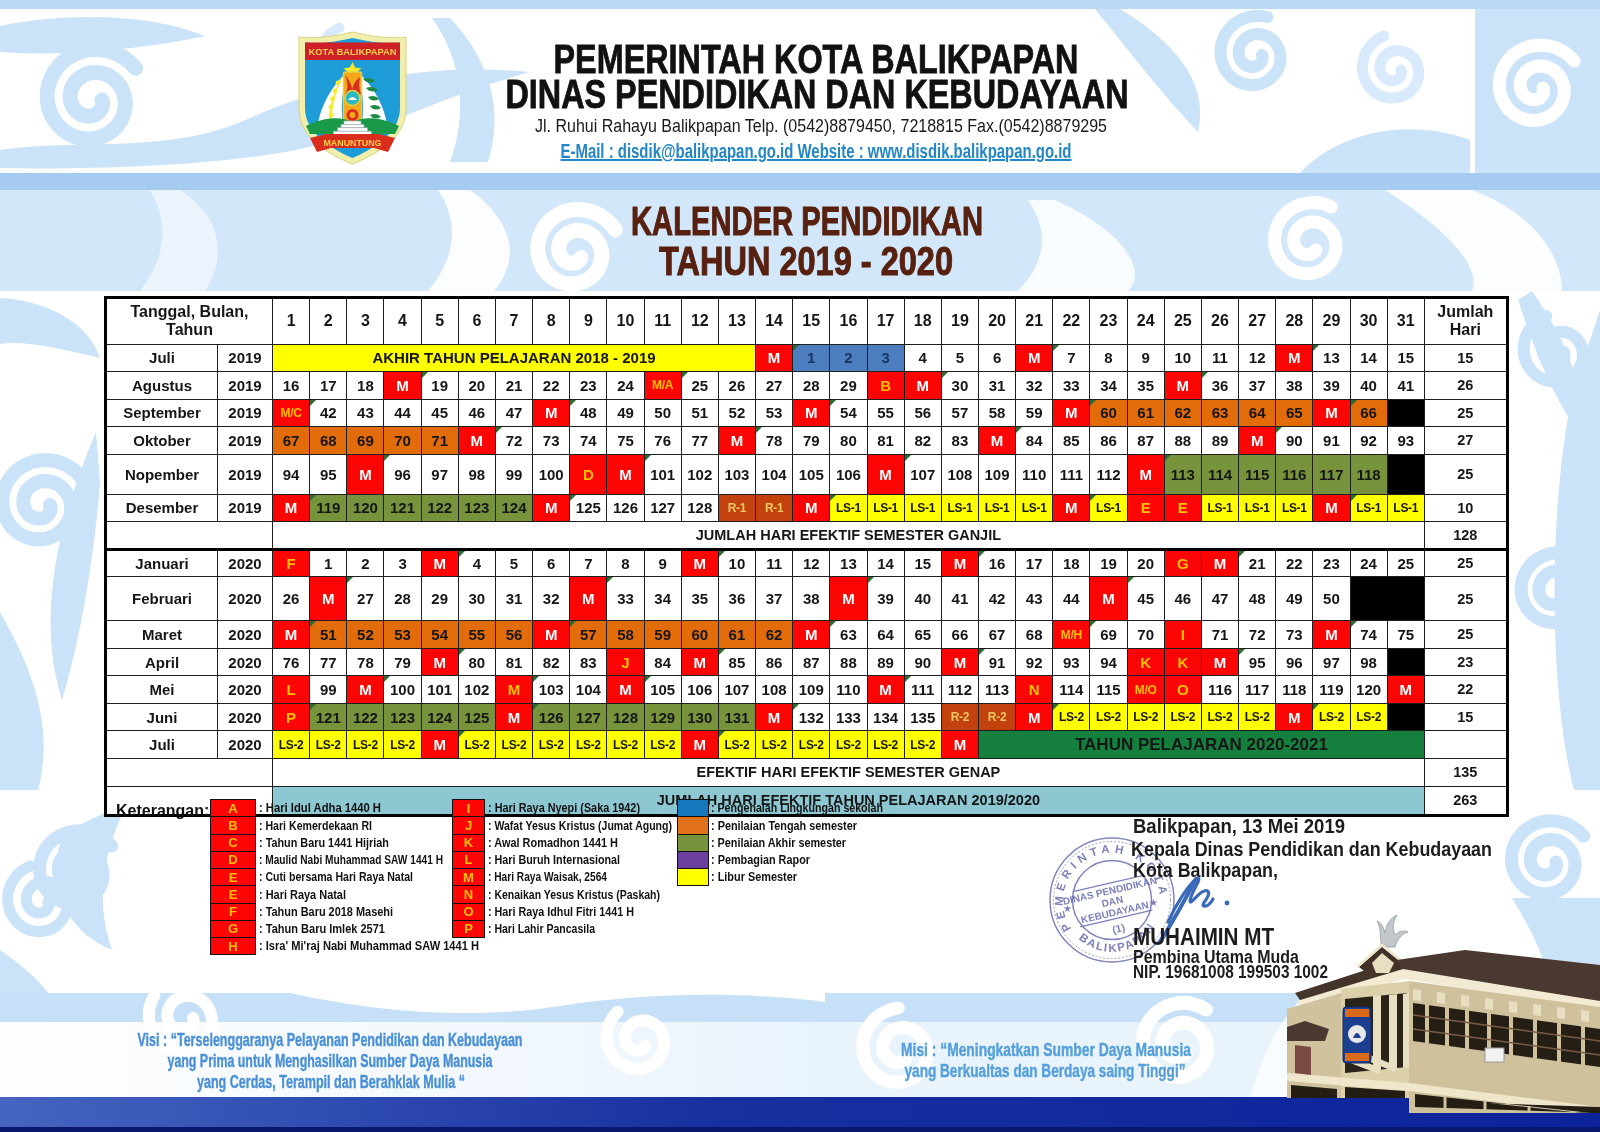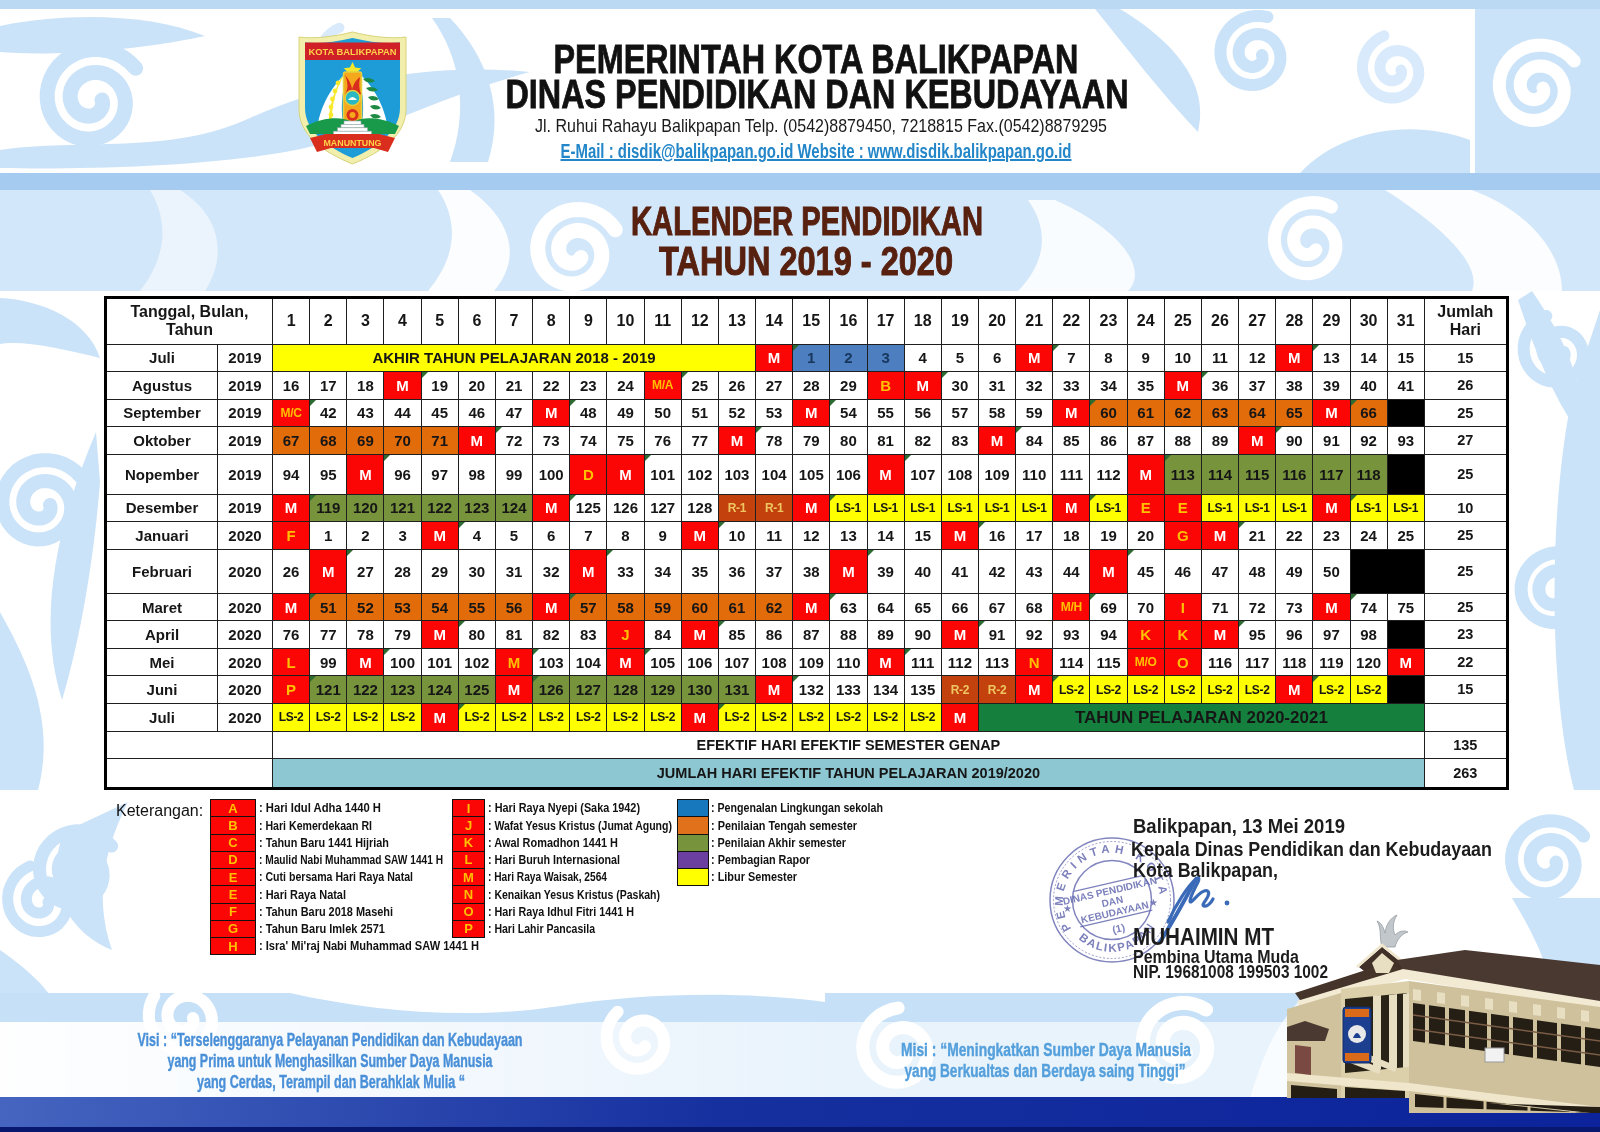--- a/index.html
+++ b/index.html
@@ -21,21 +21,21 @@
 #cal td.p{background:#c2410c;color:#eec763}
 #cal td.k{background:#000}
 #cal td.k2{background:#000}
 #cal td.band13{background:#ffff00;font-size:15px}
 #cal td.lp12{background:#15803d;font-size:17px}
 #cal td.teal{background:#8cc7d2}
 #cal td.s{font-size:12px;letter-spacing:-0.3px}
 #cal td.sum{font-size:14.5px}
 td.t:before{content:"";position:absolute;top:0;left:0;width:0;height:0;border-style:solid;border-width:6px 6px 0 0;border-color:#2e6b30 transparent transparent transparent}
 
-.leg{position:absolute;z-index:6;font-weight:normal;color:#111}
+.leg{position:absolute;z-index:6;font-weight:bold;color:#111}
 .lgrid{position:absolute;z-index:6;border-collapse:collapse}
 .lgrid td{border:1.2px solid #111;background:#fb0505;color:#ffc000;font-weight:bold;font-size:13px;text-align:center;padding:0;font-family:"Liberation Sans",sans-serif}
 </style></head>
 <body>
 
 <svg id="bg" width="1600" height="1132" viewBox="0 0 1600 1132">
 <rect width="1600" height="1132" fill="#ffffff"></rect>
 <rect x="0" y="0" width="1600" height="9" fill="#bcd9f4"></rect>
 <path d="M0,26 C70,12 150,14 205,36 C130,52 45,56 0,52 Z" fill="#cbe3f9"></path>
 <path d="M102.0,100.0 L102.4,101.7 L102.6,103.4 L102.5,105.3 L102.0,107.2 L101.1,109.1 L99.9,110.9 L98.4,112.5 L96.5,113.9 L94.4,115.0 L92.0,115.8 L89.4,116.2 L86.8,116.1 L84.0,115.6 L81.4,114.6 L78.8,113.2 L76.4,111.3 L74.3,109.0 L72.6,106.3 L71.3,103.3 L70.4,100.0 L70.1,96.5 L70.4,93.0 L71.2,89.4 L72.7,86.0 L74.7,82.7 L77.3,79.7 L80.4,77.2 L83.9,75.1 L87.8,73.5 L92.0,72.6 L96.4,72.4 L100.8,72.9 L105.2,74.1 L109.4,76.0 L113.4,78.6 L117.0,81.9 L120.0,85.7 L122.4,90.1 L124.2,94.9 L125.2,100.0 L125.3,105.3 L124.6,110.6 L123.1,115.8 L120.7,120.9 L117.5,125.5 L113.5,129.6 L108.9,133.2 L103.7,135.9 L98.0,137.9 L92.0,138.9 L85.8,139.0 L79.6,138.1 L73.5,136.2 L67.7,133.4 L62.4,129.6 L57.7,124.9 L53.7,119.5 L50.6,113.5 L48.4,106.9 L47.3,100.0 L47.2,92.9 L48.4,85.8 L50.6,78.9 L53.9,72.3 L58.3,66.3 L63.7,61.0 L69.9,56.5 L76.7,53.0 L84.2,50.7 L92.0,49.5 L100.0,49.5 L108.0,50.8 L115.7,53.4 L123.1,57.2 L129.8,62.2 L135.7,68.3" fill="none" stroke="#cbe3f9" stroke-width="15" stroke-linecap="round" opacity="1.0"></path>
@@ -435,20 +435,25 @@
 <td class="ry">E</td>
 <td class="y s">LS-1</td>
 <td class="y s">LS-1</td>
 <td class="y s">LS-1</td>
 <td class="r">M</td>
 <td class="y s t">LS-1</td>
 <td class="y s">LS-1</td>
 <td class="sum">10</td>
       </tr>
 
+<tr style="height:27.5px;border-bottom:3px solid #000">
+        <td colspan="2" style="border-right:1.4px solid #1f1f1f"></td>
+        <td colspan="31" class="sum">JUMLAH HARI EFEKTIF SEMESTER GANJIL</td>
+        <td class="sum">128</td>
+      </tr>
 
 <tr style="height:27.55px">
         <td class="mn">Januari</td>
         <td>2020</td>
 <td class="ry">F</td>
 <td>1</td>
 <td>2</td>
 <td>3</td>
 <td class="r">M</td>
 <td class="t">4</td>

